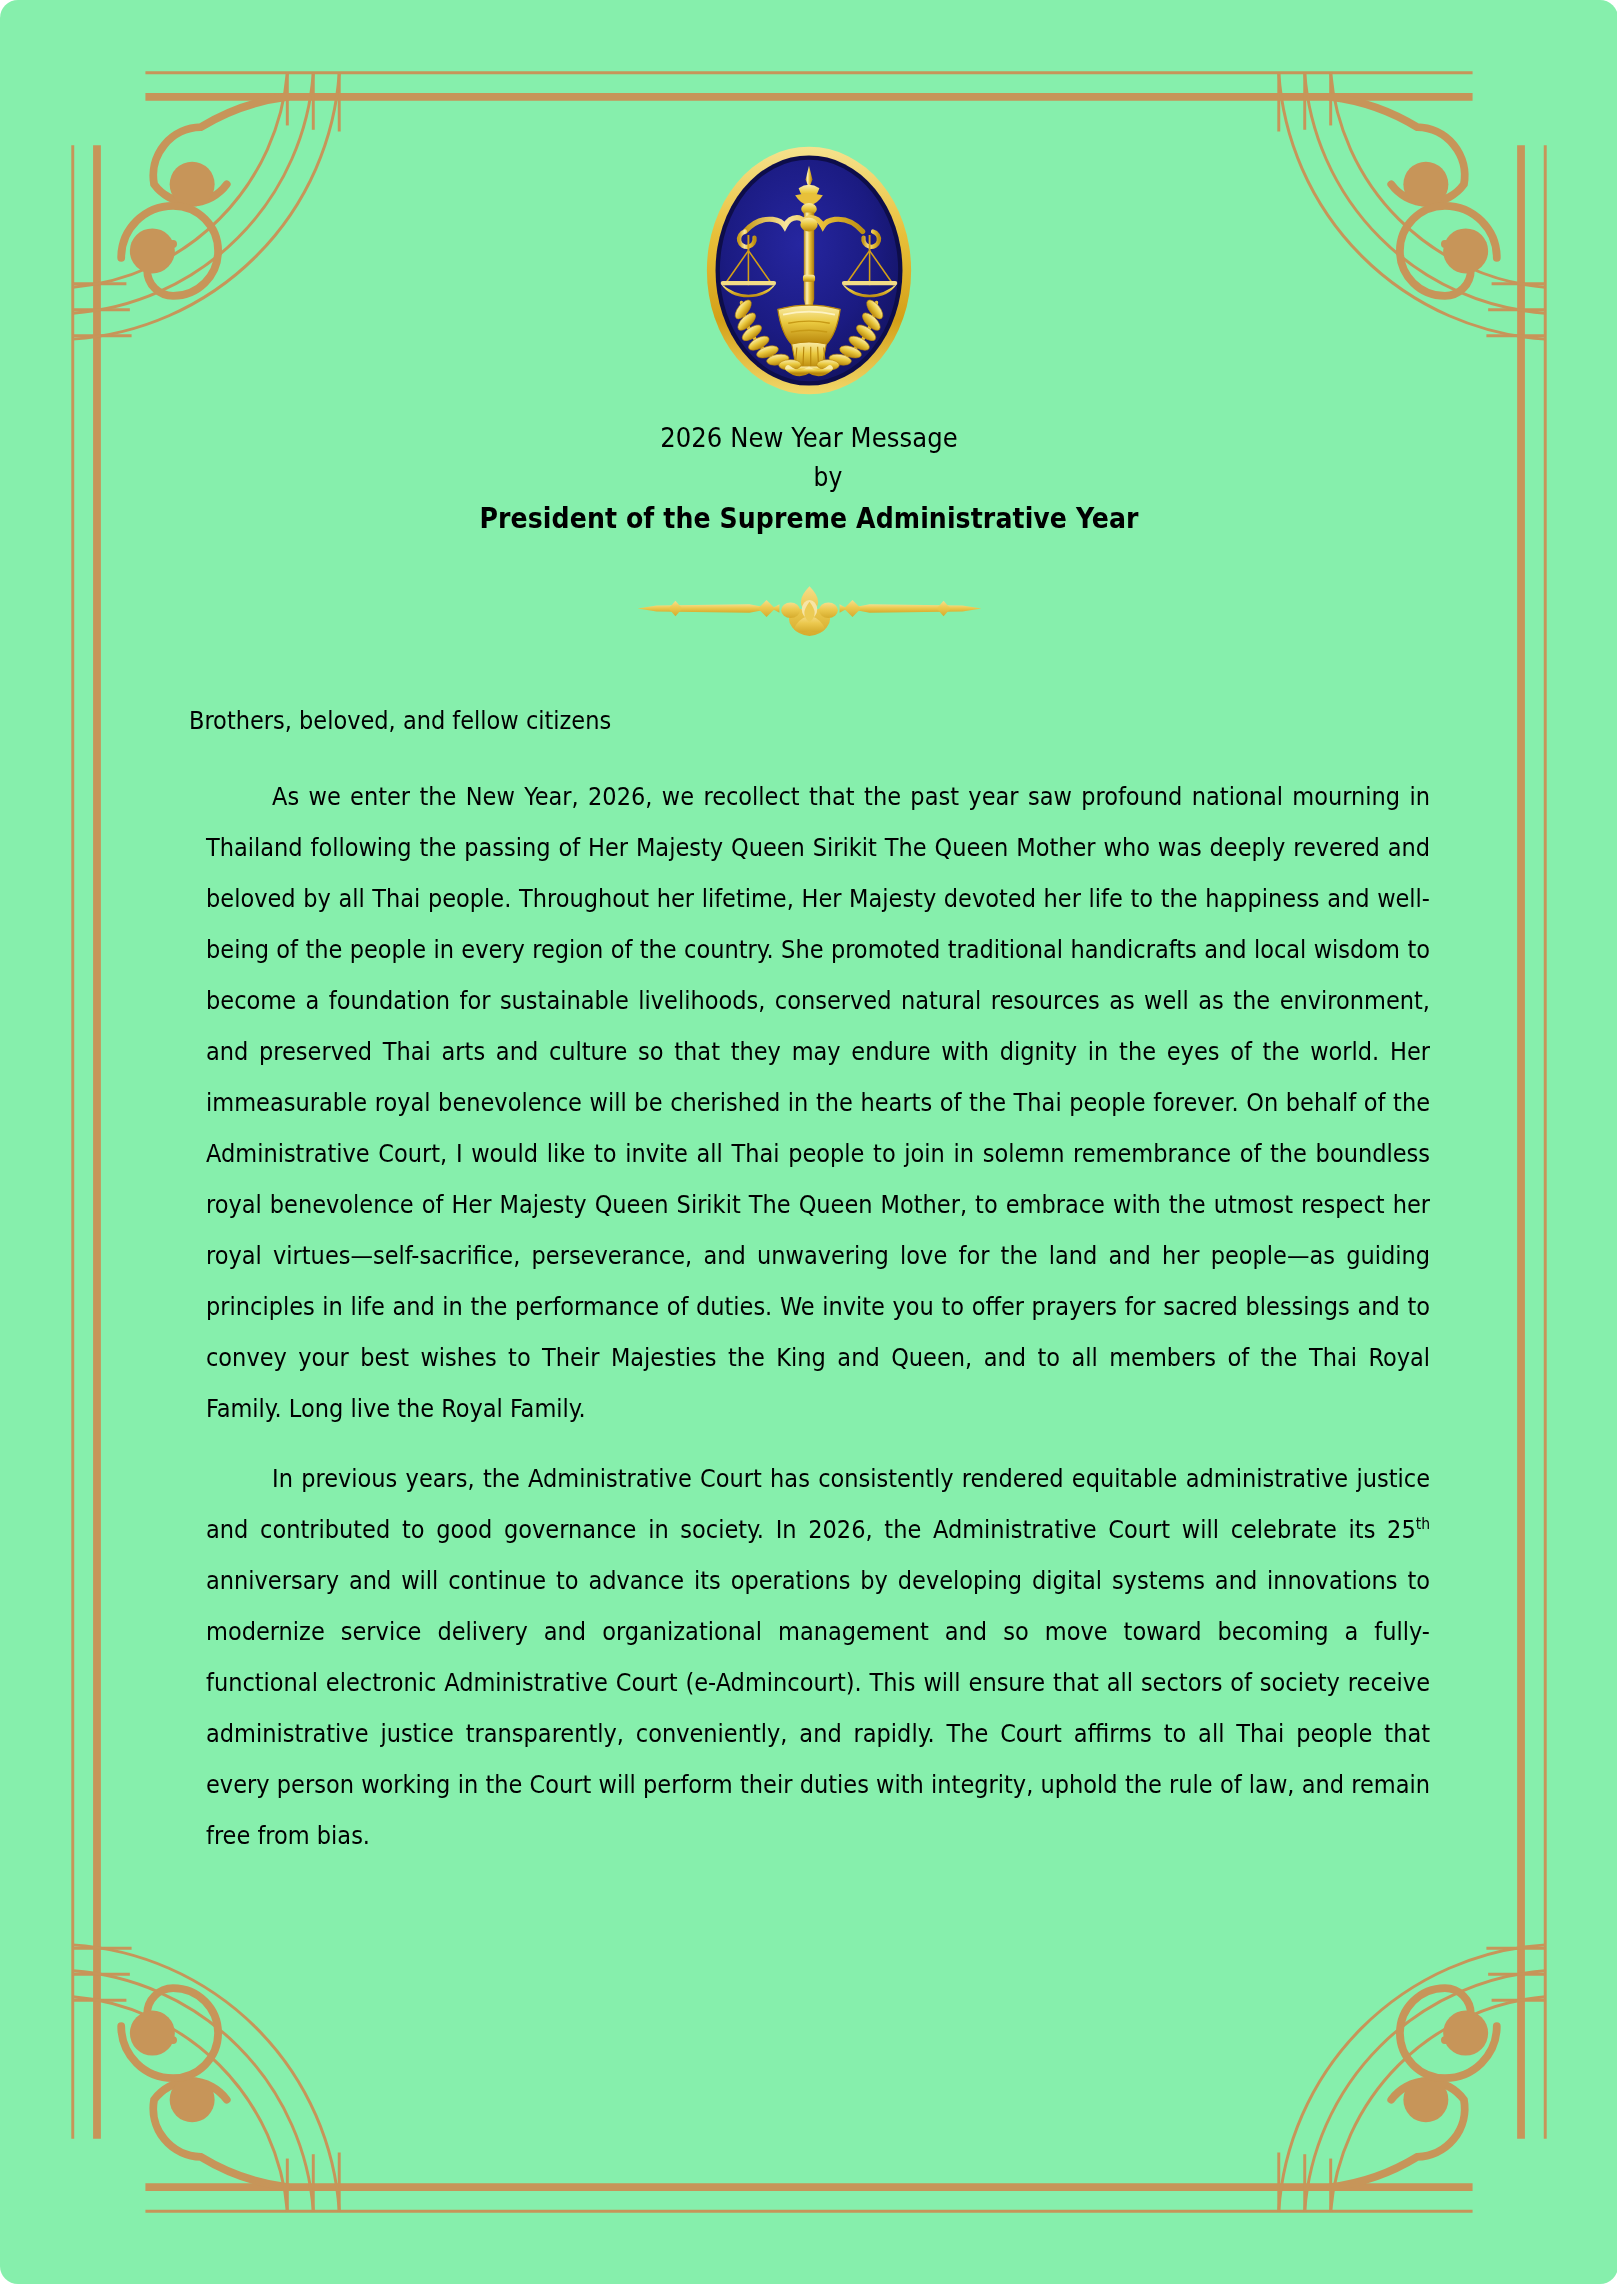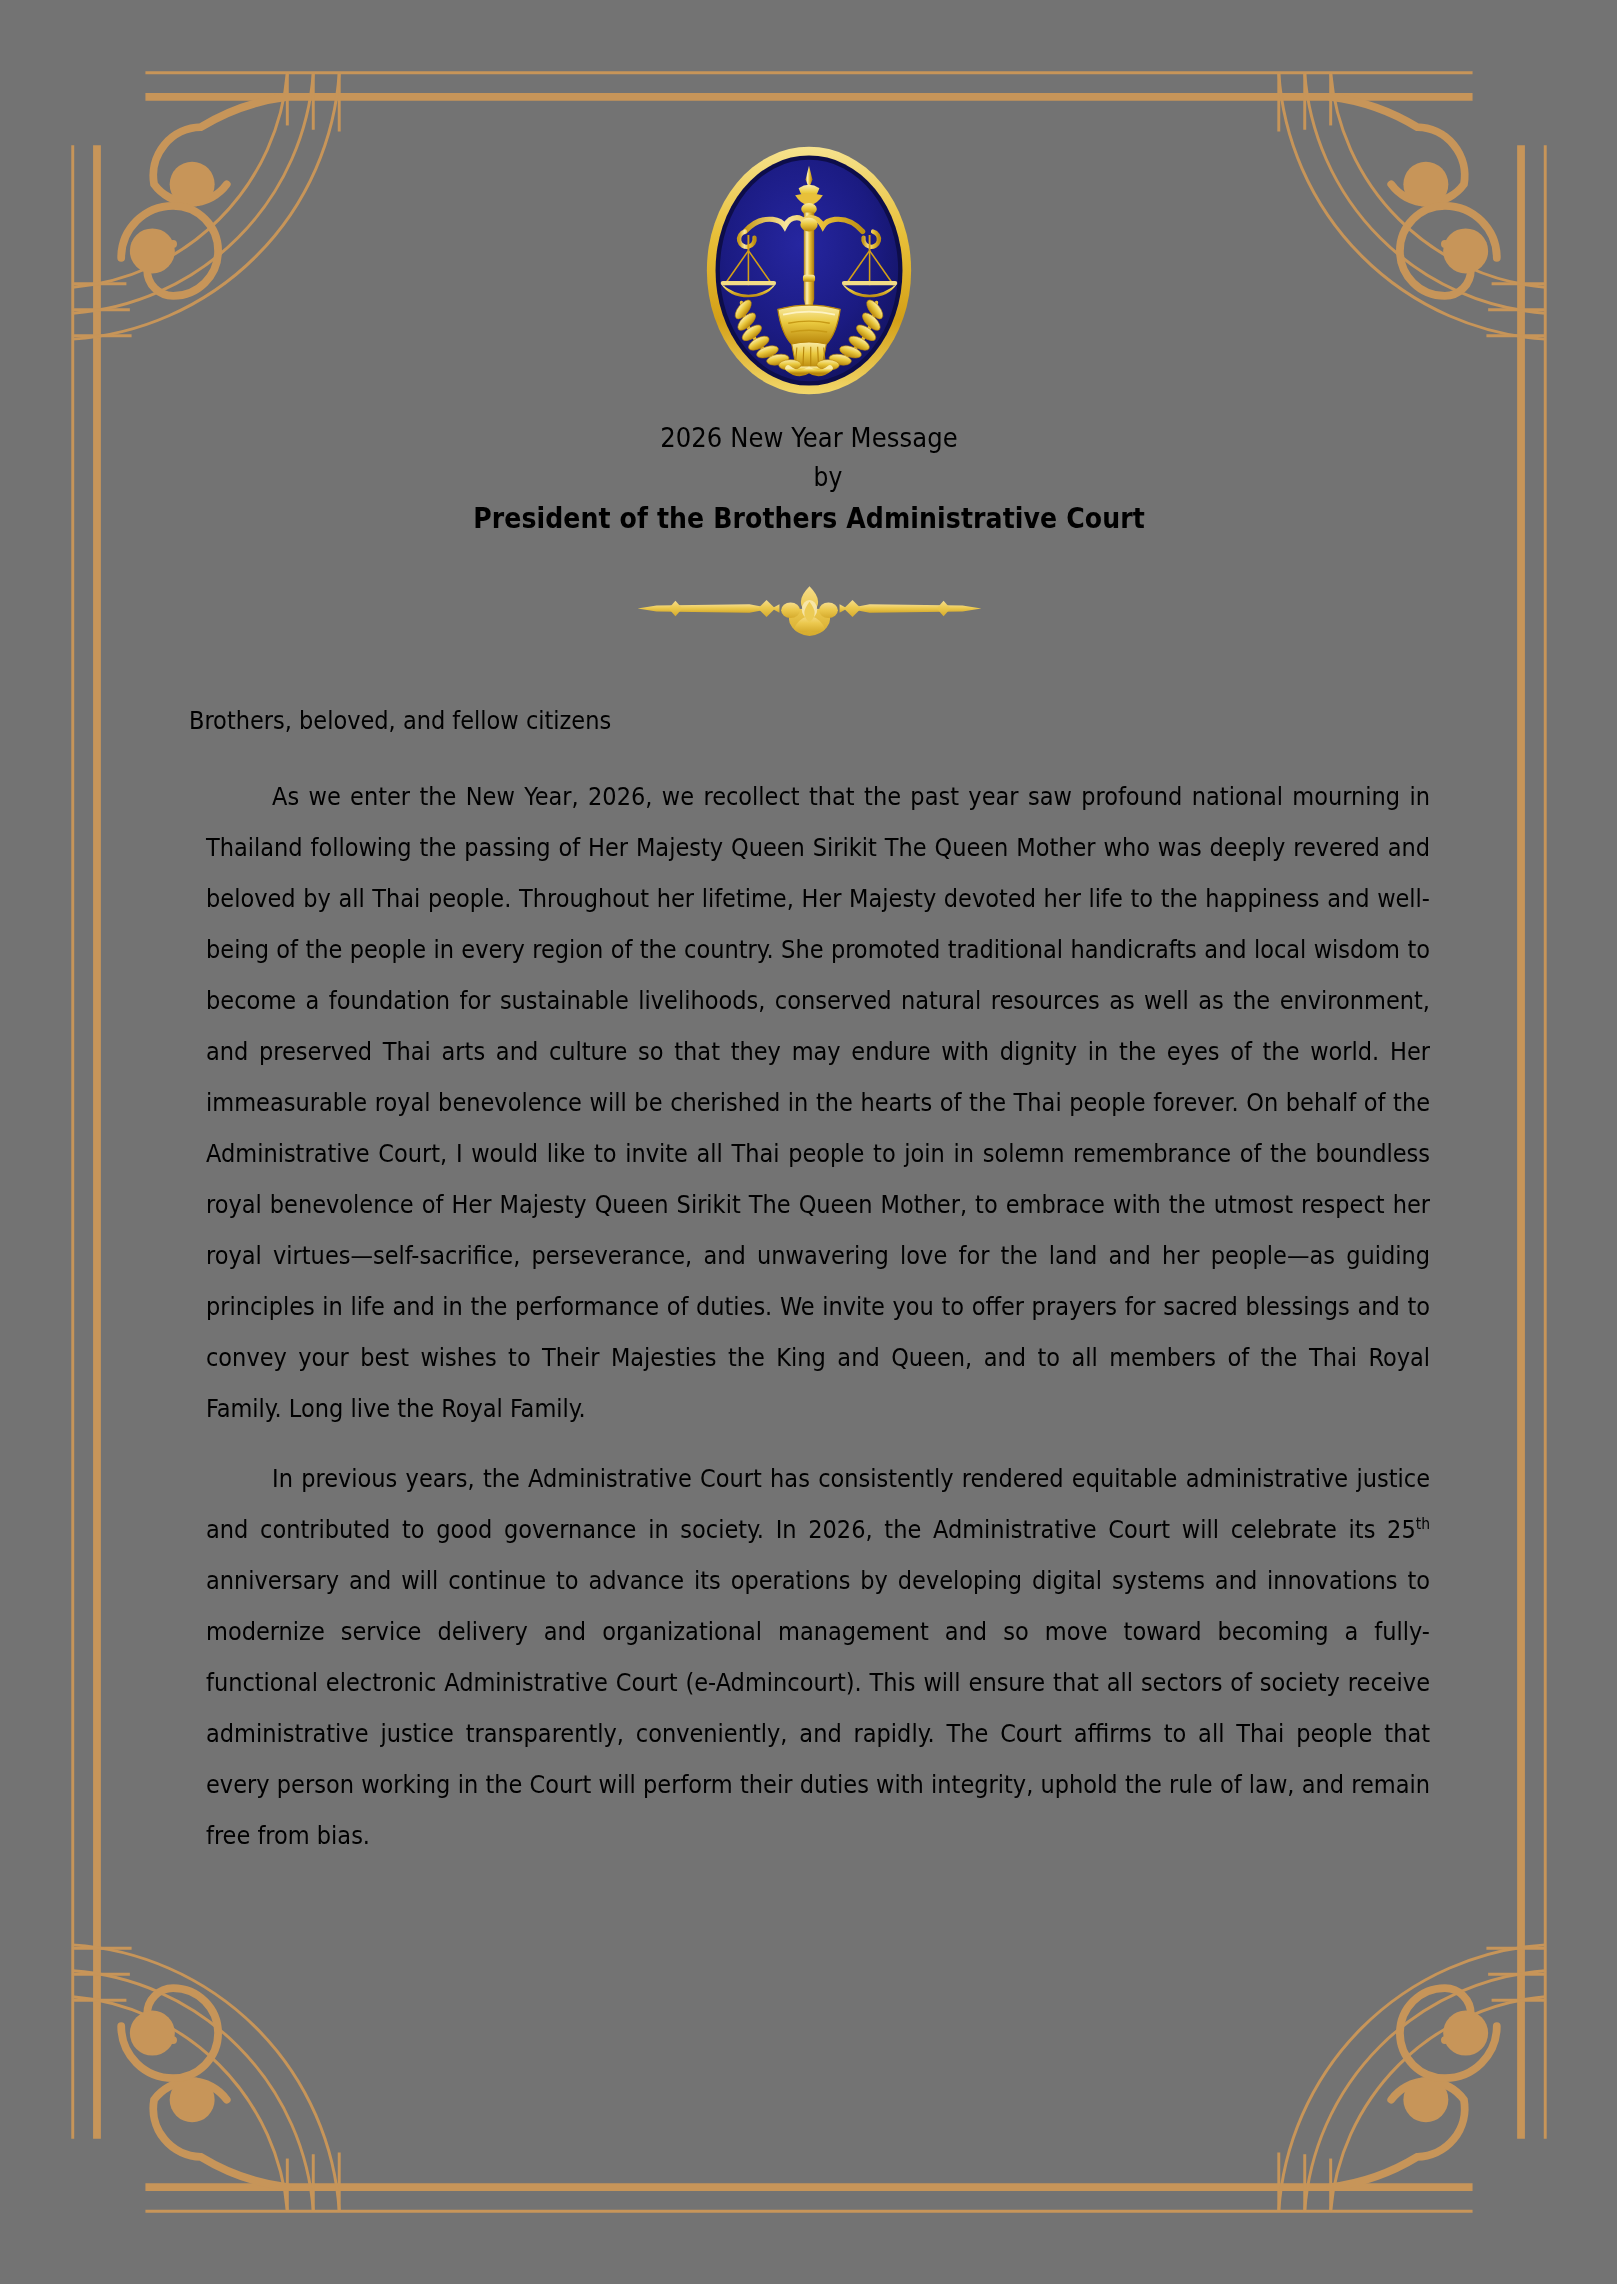--- a/index.html
+++ b/index.html
@@ -8,23 +8,24 @@
     background: #ffffff;
   }
   body {
     font-family: "DejaVu Sans Condensed", "Liberation Sans Narrow", "Liberation Sans", sans-serif;
   }
 
   .page {
     position: relative;
     width: 1618px;
     height: 2284px;
-    background: #737373;
+    background: #86efac;
     overflow: hidden;
     box-sizing: border-box;
+    border-radius: 18px;
   }
 
   
   .frame {
     position: absolute;
     left: 0; top: 0;
     width: 1618px;
     height: 2284px;
     pointer-events: none;
   }
@@ -336,21 +337,21 @@
         <ellipse cx="142" cy="254" rx="13" ry="6" transform="rotate(2 142 254)"></ellipse>
       </g>
 
       <path d="M96 258 q12 10 24 2 q12 8 24 -2" fill="none" stroke="url(#goldPan)" stroke-width="7" stroke-linecap="round"></path>
     </svg>
   </div>
 
   <div class="title-block">
     <div class="title-line">2026 New Year Message</div>
     <div class="title-line small">by</div>
-    <div class="title-line bold">President of the Brothers Administrative Court</div>
+    <div class="title-line bold">President of the Supreme Administrative Year</div>
   </div>
 
   <div class="divider-wrap">
     <svg width="415" height="55" viewBox="0 0 480 64" xmlns="http://www.w3.org/2000/svg" aria-hidden="true">
       <defs>
         <linearGradient id="divGold" x1="0" y1="0" x2="0" y2="1">
           <stop offset="0%" stop-color="#f6dd8c"></stop>
           <stop offset="45%" stop-color="#ecc94f"></stop>
           <stop offset="100%" stop-color="#d6ab2d"></stop>
         </linearGradient>

